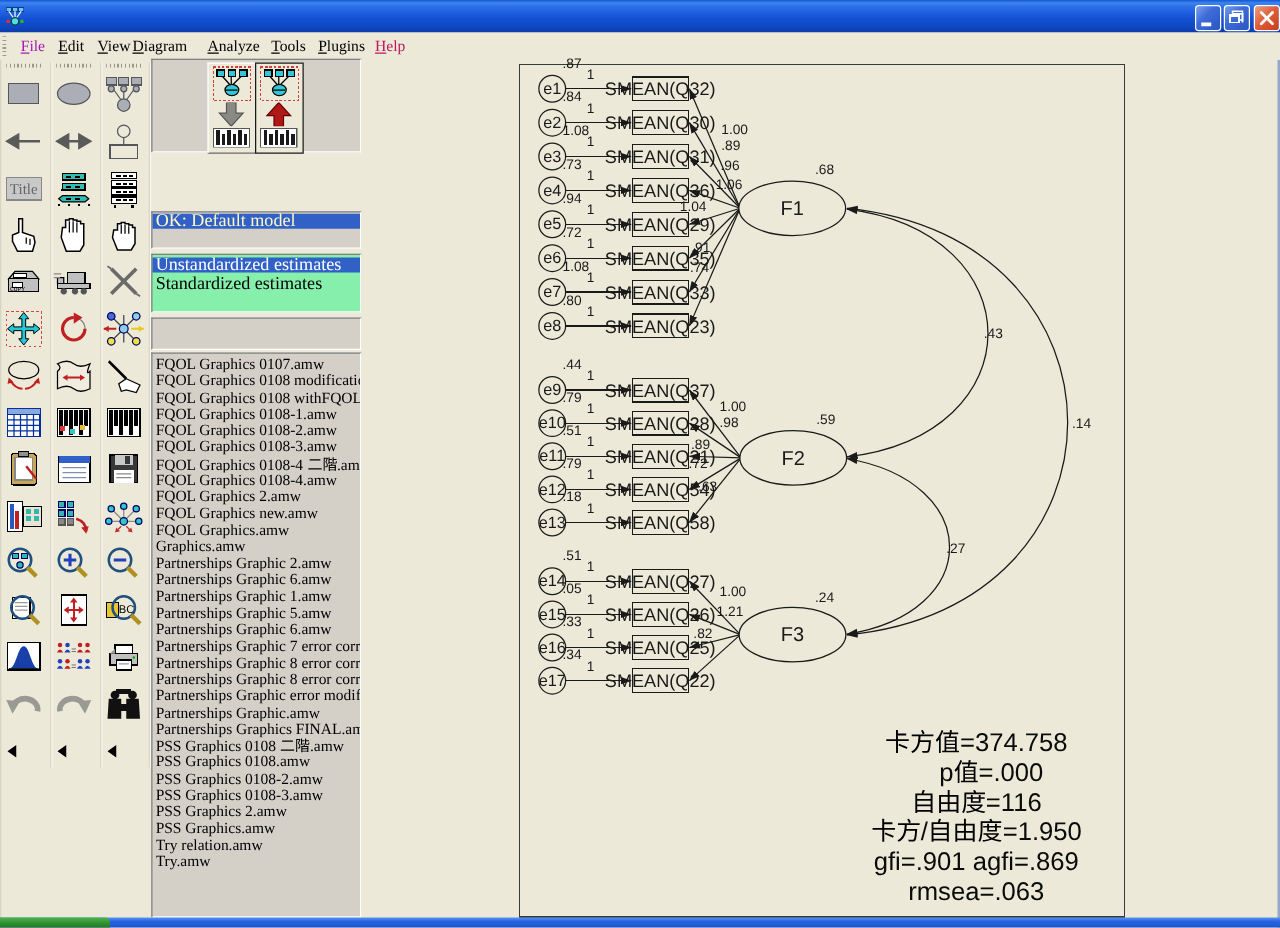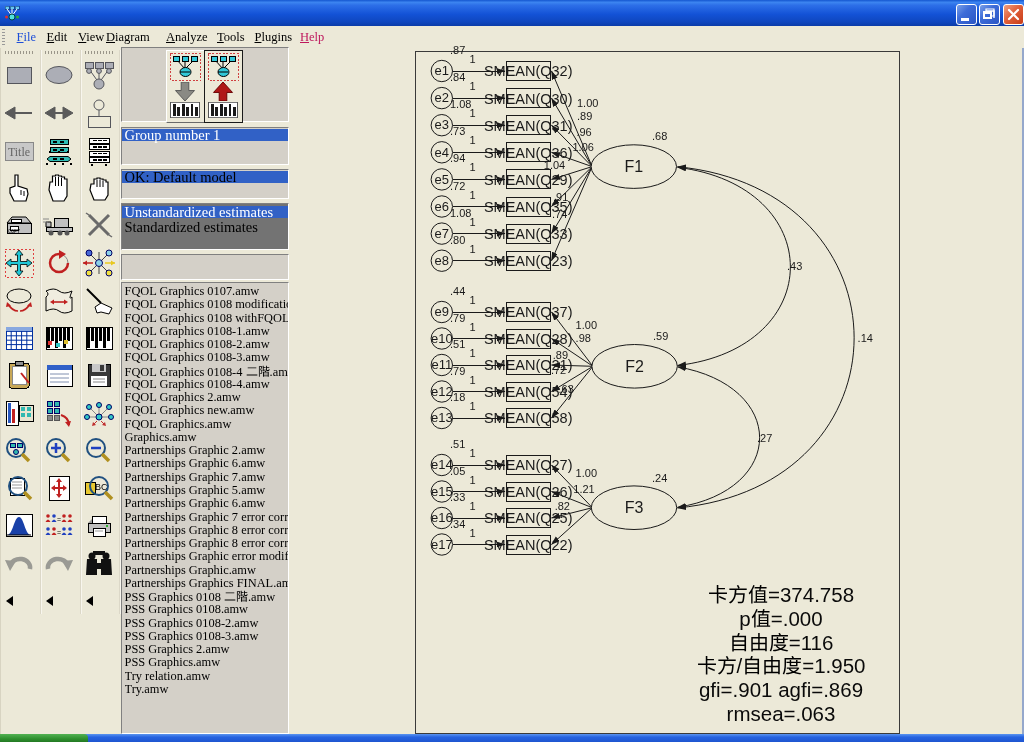--- a/index.html
+++ b/index.html
@@ -40,21 +40,21 @@
         </svg></div>
       <div style="position:absolute;left:1002.5px;top:3.5px;width:21px;height:21px;border-radius:3px;border:1px solid #fff;background:linear-gradient(135deg,#F0A080 0%,#E0603A 45%,#C83C18 100%);box-sizing:border-box"><svg width="19" height="19" viewBox="0 0 19 19">
           <g stroke="#fff" stroke-width="2.2" stroke-linecap="round">
             <line x1="5" y1="5" x2="14" y2="14"></line>
             <line x1="14" y1="5" x2="5" y2="14"></line>
           </g>
         </svg></div>
     </div>
 <div style="position:absolute;left:0;top:26px;width:1024px;height:22px;background:#ECE9D8">
 <div style="position:absolute;left:2px;top:3px;width:3px;height:16px;background-image:repeating-linear-gradient(0deg,#999 0,#999 1px,transparent 1px,transparent 3px)"></div>
-<div style="position:absolute;left:16.6px;top:4px;font:12.5px 'Liberation Serif',serif;color:#1d4ed8"><span style="text-decoration:underline">F</span>ile</div>
+<div style="position:absolute;left:16.6px;top:4px;font:12.5px 'Liberation Serif',serif;color:#a21caf"><span style="text-decoration:underline">F</span>ile</div>
 <div style="position:absolute;left:46.5px;top:4px;font:12.5px 'Liberation Serif',serif;color:#000"><span style="text-decoration:underline">E</span>dit</div>
 <div style="position:absolute;left:78px;top:4px;font:12.5px 'Liberation Serif',serif;color:#000"><span style="text-decoration:underline">V</span>iew</div>
 <div style="position:absolute;left:106px;top:4px;font:12.5px 'Liberation Serif',serif;color:#000"><span style="text-decoration:underline">D</span>iagram</div>
 <div style="position:absolute;left:166px;top:4px;font:12.5px 'Liberation Serif',serif;color:#000"><span style="text-decoration:underline">A</span>nalyze</div>
 <div style="position:absolute;left:217px;top:4px;font:12.5px 'Liberation Serif',serif;color:#000"><span style="text-decoration:underline">T</span>ools</div>
 <div style="position:absolute;left:254.5px;top:4px;font:12.5px 'Liberation Serif',serif;color:#000"><span style="text-decoration:underline">P</span>lugins</div>
 <div style="position:absolute;left:300px;top:4px;font:12.5px 'Liberation Serif',serif;color:#be185d"><span style="text-decoration:underline">H</span>elp</div>
 </div>
 <div style="position:absolute;left:2px;top:58px;width:34px;height:34px"><svg width="34" height="34" viewBox="-17 -17 34 34">
         <rect x="-12" y="-8" width="24" height="16" fill="#ACAEB6" stroke="#55565c"></rect>
@@ -538,27 +538,24 @@
             <rect x="0.5" y="0.5" width="29" height="19" fill="#fff" stroke="#555"></rect>
             <rect x="3.0" y="2" width="2.8" height="15" fill="#1a1a1a"></rect>
             <rect x="7.4" y="6" width="2.8" height="11" fill="#1a1a1a"></rect>
             <rect x="11.8" y="2" width="2.8" height="15" fill="#1a1a1a"></rect>
             <rect x="16.200000000000003" y="6" width="2.8" height="11" fill="#1a1a1a"></rect>
             <rect x="20.6" y="2" width="2.8" height="15" fill="#1a1a1a"></rect>
             <rect x="25.0" y="6" width="2.8" height="11" fill="#1a1a1a"></rect>
           </svg></div>
       </div>
     </div>
-<div style="position:absolute;left:120.5px;top:126.5px;width:166px;height:36.5px;background:#D4D0C8;border-top:1px solid #808080;border-left:1px solid #808080;border-bottom:1px solid #fff;border-right:1px solid #fff">
-      <div style="position:absolute;left:0;top:1px;width:100%;height:12.5px;background:#3161C6;color:#fff;font:14.5px 'Liberation Serif',serif;line-height:12.5px;padding-left:3px;box-sizing:border-box;white-space:nowrap">Group number 1</div>
+<div style="position:absolute;left:120.5px;top:168.5px;width:166px;height:28px;background:#D4D0C8;border-top:1px solid #808080;border-left:1px solid #808080;border-bottom:1px solid #fff;border-right:1px solid #fff">
+      <div style="position:absolute;left:0;top:1px;width:100%;height:12.5px;background:#3161C6;color:#fef9c3;font:14.5px 'Liberation Serif',serif;line-height:12.5px;padding-left:3px;box-sizing:border-box;white-space:nowrap">OK: Default model</div>
     </div>
-<div style="position:absolute;left:120.5px;top:168.5px;width:166px;height:28px;background:#D4D0C8;border-top:1px solid #808080;border-left:1px solid #808080;border-bottom:1px solid #fff;border-right:1px solid #fff">
-      <div style="position:absolute;left:0;top:1px;width:100%;height:12.5px;background:#3161C6;color:#000000;font:14.5px 'Liberation Serif',serif;line-height:12.5px;padding-left:3px;box-sizing:border-box;white-space:nowrap">OK: Default model</div>
-    </div>
-<div style="position:absolute;left:120.5px;top:202.5px;width:166px;height:45.5px;background:#737373;border-top:1px solid #808080;border-left:1px solid #808080;border-bottom:1px solid #fff;border-right:1px solid #fff">
+<div style="position:absolute;left:120.5px;top:202.5px;width:166px;height:45.5px;background:#86efac;border-top:1px solid #808080;border-left:1px solid #808080;border-bottom:1px solid #fff;border-right:1px solid #fff">
       <div style="position:absolute;left:0;top:2px;width:100%;height:12.5px;background:#3161C6;color:#fff;font:14.5px 'Liberation Serif',serif;line-height:12.5px;padding-left:3px;box-sizing:border-box;white-space:nowrap">Unstandardized estimates</div>
       <div style="position:absolute;left:3px;top:15.5px;font:14.5px 'Liberation Serif',serif;color:#000;white-space:nowrap">Standardized estimates</div>
     </div>
 <div style="position:absolute;left:120.5px;top:253.5px;width:166px;height:24px;background:#D4D0C8;border-top:1px solid #808080;border-left:1px solid #808080;border-bottom:1px solid #fff;border-right:1px solid #fff"></div>
 <div style="position:absolute;left:120.5px;top:282px;width:166px;height:449.5px;background:#D4D0C8;border-top:1px solid #808080;border-left:1px solid #808080;border-bottom:1px solid #fff;border-right:1px solid #fff">
       <div style="padding:2px 0 0 3px;font:12.4px 'Liberation Serif',serif;color:#000">
         <div style="height:13.27px;line-height:13.27px;white-space:nowrap;overflow:hidden"><span>FQOL Graphics 0107.amw</span></div>
         <div style="height:13.27px;line-height:13.27px;white-space:nowrap;overflow:hidden"><span>FQOL Graphics 0108 modificatio</span></div>
         <div style="height:13.27px;line-height:13.27px;white-space:nowrap;overflow:hidden"><span>FQOL Graphics 0108 withFQOL</span></div>
         <div style="height:13.27px;line-height:13.27px;white-space:nowrap;overflow:hidden"><span>FQOL Graphics 0108-1.amw</span></div>
@@ -569,21 +566,21 @@
           </svg><svg style="display:inline-block;vertical-align:-1.5px" width="12" height="12.4" viewBox="0 0 1000 1000">
             <path transform="translate(0,880) scale(1,-1)" d="M78 799H311V731H145V-78H78ZM292 799H305L317 802L365 772Q343 710 314 641Q286 573 259 513Q318 450 336 396Q355 342 355 294Q355 254 346 223Q336 193 314 177Q292 163 261 159Q229 156 192 157Q191 171 186 190Q182 210 174 224Q191 222 206 222Q222 221 233 222Q254 224 266 231Q279 240 283 259Q288 278 288 301Q288 342 268 394Q248 445 189 505Q204 539 219 576Q233 613 247 650Q260 687 272 720Q283 753 292 779ZM441 706H629V641H441ZM668 834H742V502Q742 482 748 476Q753 470 773 470Q778 470 790 470Q802 470 817 470Q832 470 845 470Q858 470 864 470Q876 470 882 478Q888 485 891 508Q894 530 895 575Q906 566 925 558Q944 551 959 547Q957 491 947 460Q938 429 920 417Q903 405 871 405Q865 405 850 405Q835 405 817 405Q798 405 784 405Q769 405 763 405Q725 405 705 413Q684 421 676 443Q668 464 668 502ZM600 423 682 405Q665 374 648 342Q631 311 616 288L558 307Q569 331 581 365Q593 398 600 423ZM416 332H893V-78H816V271H491V-82H416ZM454 176H854V117H454ZM454 18H852V-43H454ZM391 386 387 446 420 471 628 520Q629 506 632 488Q634 471 637 460Q563 441 518 428Q472 416 447 408Q422 400 410 395Q398 390 391 386ZM391 386Q390 396 386 409Q382 422 377 436Q372 449 367 457Q378 460 389 469Q399 477 399 503V834H472V436Q472 436 464 433Q456 430 444 426Q432 421 420 414Q408 408 399 401Q391 393 391 386ZM696 705H937V641H696Z"></path>
           </svg><span>.am</span></div>
         <div style="height:13.27px;line-height:13.27px;white-space:nowrap;overflow:hidden"><span>FQOL Graphics 0108-4.amw</span></div>
         <div style="height:13.27px;line-height:13.27px;white-space:nowrap;overflow:hidden"><span>FQOL Graphics 2.amw</span></div>
         <div style="height:13.27px;line-height:13.27px;white-space:nowrap;overflow:hidden"><span>FQOL Graphics new.amw</span></div>
         <div style="height:13.27px;line-height:13.27px;white-space:nowrap;overflow:hidden"><span>FQOL Graphics.amw</span></div>
         <div style="height:13.27px;line-height:13.27px;white-space:nowrap;overflow:hidden"><span>Graphics.amw</span></div>
         <div style="height:13.27px;line-height:13.27px;white-space:nowrap;overflow:hidden"><span>Partnerships Graphic 2.amw</span></div>
         <div style="height:13.27px;line-height:13.27px;white-space:nowrap;overflow:hidden"><span>Partnerships Graphic 6.amw</span></div>
-        <div style="height:13.27px;line-height:13.27px;white-space:nowrap;overflow:hidden"><span>Partnerships Graphic 7.amw</span></div>
+        <div style="height:13.27px;line-height:13.27px;white-space:nowrap;overflow:hidden"><span>Partnerships Graphic 1.amw</span></div>
         <div style="height:13.27px;line-height:13.27px;white-space:nowrap;overflow:hidden"><span>Partnerships Graphic 5.amw</span></div>
         <div style="height:13.27px;line-height:13.27px;white-space:nowrap;overflow:hidden"><span>Partnerships Graphic 6.amw</span></div>
         <div style="height:13.27px;line-height:13.27px;white-space:nowrap;overflow:hidden"><span>Partnerships Graphic 7 error corre</span></div>
         <div style="height:13.27px;line-height:13.27px;white-space:nowrap;overflow:hidden"><span>Partnerships Graphic 8 error corre</span></div>
         <div style="height:13.27px;line-height:13.27px;white-space:nowrap;overflow:hidden"><span>Partnerships Graphic 8 error corre</span></div>
         <div style="height:13.27px;line-height:13.27px;white-space:nowrap;overflow:hidden"><span>Partnerships Graphic error modify</span></div>
         <div style="height:13.27px;line-height:13.27px;white-space:nowrap;overflow:hidden"><span>Partnerships Graphic.amw</span></div>
         <div style="height:13.27px;line-height:13.27px;white-space:nowrap;overflow:hidden"><span>Partnerships Graphics FINAL.am</span></div>
         <div style="height:13.27px;line-height:13.27px;white-space:nowrap;overflow:hidden"><span>PSS Graphics 0108 </span><svg style="display:inline-block;vertical-align:-1.5px" width="12" height="12.4" viewBox="0 0 1000 1000">
             <path transform="translate(0,880) scale(1,-1)" d="M141 697H860V616H141ZM57 104H945V20H57Z"></path>
@@ -776,21 +773,21 @@
 <text class="t11" x="857.6" y="342">.14</text>
 </svg>
 <div style="position:absolute;left:640px;top:0;width:282px;text-align:center;font:20.5px 'Liberation Sans',sans-serif;color:#0a0a0a">
 <div style="position:absolute;left:0;width:282px;top:583.0px;height:23.8px;line-height:23.8px;white-space:nowrap"><svg style="display:inline-block;vertical-align:-2.5px" width="20" height="20.5" viewBox="0 0 1000 1000">
           <path transform="translate(0,880) scale(1,-1)" d="M52 472H949V398H52ZM486 698H848V626H486ZM439 840H517V437H439ZM442 421H520V-80H442ZM534 232 573 290Q612 275 657 257Q703 239 749 220Q794 201 835 183Q875 165 904 150L863 84Q835 99 795 118Q756 137 710 157Q665 177 620 197Q574 216 534 232Z"></path>
         </svg><svg style="display:inline-block;vertical-align:-2.5px" width="20" height="20.5" viewBox="0 0 1000 1000">
           <path transform="translate(0,880) scale(1,-1)" d="M68 667H936V594H68ZM381 434H781V361H381ZM760 434H838Q838 434 838 427Q837 420 837 412Q837 404 835 398Q826 256 815 168Q804 80 790 33Q776 -14 756 -34Q739 -53 718 -60Q698 -67 669 -69Q643 -71 597 -70Q551 -69 501 -66Q500 -49 492 -28Q485 -8 474 7Q528 3 575 1Q623 0 643 0Q660 0 671 2Q682 5 691 12Q706 26 719 71Q731 116 741 201Q752 287 760 421ZM342 624H425Q421 545 413 464Q405 383 386 305Q368 227 333 155Q299 84 242 23Q186 -38 101 -82Q93 -68 77 -51Q61 -34 46 -23Q127 17 179 73Q232 129 264 195Q295 260 311 332Q326 405 333 479Q339 553 342 624ZM440 818 512 846Q533 811 554 769Q575 728 585 698L509 665Q500 695 480 739Q460 782 440 818Z"></path>
         </svg><svg style="display:inline-block;vertical-align:-2.5px" width="20" height="20.5" viewBox="0 0 1000 1000">
           <path transform="translate(0,880) scale(1,-1)" d="M329 738H928V671H329ZM286 14H958V-51H286ZM382 578H869V-4H799V519H450V-4H382ZM429 435H815V379H429ZM428 293H830V239H428ZM428 152H817V97H428ZM599 840 679 835Q671 788 660 735Q649 683 638 636Q627 588 616 553L551 560Q560 596 570 646Q579 696 587 747Q595 798 599 840ZM264 839 333 817Q302 733 261 650Q221 568 173 495Q125 422 74 365Q70 374 63 388Q55 402 47 417Q39 431 32 440Q78 489 121 553Q164 617 201 690Q238 763 264 839ZM159 577 228 648 229 647V-80H159Z"></path>
         </svg><span>=374.758</span></div>
-<div style="position:absolute;left:0;width:282px;top:606.8px;height:23.8px;line-height:23.8px;white-space:nowrap"><span>p</span><svg style="display:inline-block;vertical-align:-2.5px" width="20" height="20.5" viewBox="0 0 1000 1000">
+<div style="position:absolute;left:12px;width:282px;top:606.8px;height:23.8px;line-height:23.8px;white-space:nowrap"><span>p</span><svg style="display:inline-block;vertical-align:-2.5px" width="20" height="20.5" viewBox="0 0 1000 1000">
           <path transform="translate(0,880) scale(1,-1)" d="M329 738H928V671H329ZM286 14H958V-51H286ZM382 578H869V-4H799V519H450V-4H382ZM429 435H815V379H429ZM428 293H830V239H428ZM428 152H817V97H428ZM599 840 679 835Q671 788 660 735Q649 683 638 636Q627 588 616 553L551 560Q560 596 570 646Q579 696 587 747Q595 798 599 840ZM264 839 333 817Q302 733 261 650Q221 568 173 495Q125 422 74 365Q70 374 63 388Q55 402 47 417Q39 431 32 440Q78 489 121 553Q164 617 201 690Q238 763 264 839ZM159 577 228 648 229 647V-80H159Z"></path>
         </svg><span>=.000</span></div>
 <div style="position:absolute;left:0;width:282px;top:630.6px;height:23.8px;line-height:23.8px;white-space:nowrap"><svg style="display:inline-block;vertical-align:-2.5px" width="20" height="20.5" viewBox="0 0 1000 1000">
           <path transform="translate(0,880) scale(1,-1)" d="M214 482H795V411H214ZM214 264H795V194H214ZM214 46H795V-25H214ZM163 703H853V-76H774V631H239V-81H163ZM455 842 542 830Q526 785 508 740Q489 695 472 662L405 675Q415 699 424 728Q434 758 442 788Q451 817 455 842Z"></path>
         </svg><svg style="display:inline-block;vertical-align:-2.5px" width="20" height="20.5" viewBox="0 0 1000 1000">
           <path transform="translate(0,880) scale(1,-1)" d="M150 353H847V279H150ZM150 57H845V-18H150ZM114 646H888V-76H810V571H189V-80H114ZM459 840H535V17H459Z"></path>
         </svg><svg style="display:inline-block;vertical-align:-2.5px" width="20" height="20.5" viewBox="0 0 1000 1000">
           <path transform="translate(0,880) scale(1,-1)" d="M225 557H937V495H225ZM239 265H812V203H239ZM386 644H458V389H701V644H775V329H386ZM792 265H807L820 268L867 243Q826 166 758 111Q691 56 605 20Q519 -17 422 -40Q325 -62 222 -74Q219 -61 210 -42Q201 -23 192 -10Q287 -2 379 17Q472 36 552 67Q633 99 695 145Q757 191 792 254ZM399 215Q449 149 534 101Q618 54 727 25Q837 -4 962 -15Q954 -23 946 -34Q937 -46 930 -58Q923 -70 918 -80Q791 -65 679 -31Q568 2 480 57Q392 112 335 189ZM161 741H948V670H161ZM126 741H201V469Q201 409 197 339Q194 268 184 194Q174 120 155 50Q136 -20 104 -80Q97 -74 84 -67Q72 -61 59 -55Q46 -48 37 -46Q68 11 86 77Q103 143 112 212Q121 281 124 347Q126 412 126 468ZM473 827 548 845Q566 815 582 779Q599 742 606 717L528 696Q521 722 506 759Q491 797 473 827Z"></path>
         </svg><span>=116</span></div>
 <div style="position:absolute;left:0;width:282px;top:654.4px;height:23.8px;line-height:23.8px;white-space:nowrap"><svg style="display:inline-block;vertical-align:-2.5px" width="20" height="20.5" viewBox="0 0 1000 1000">

